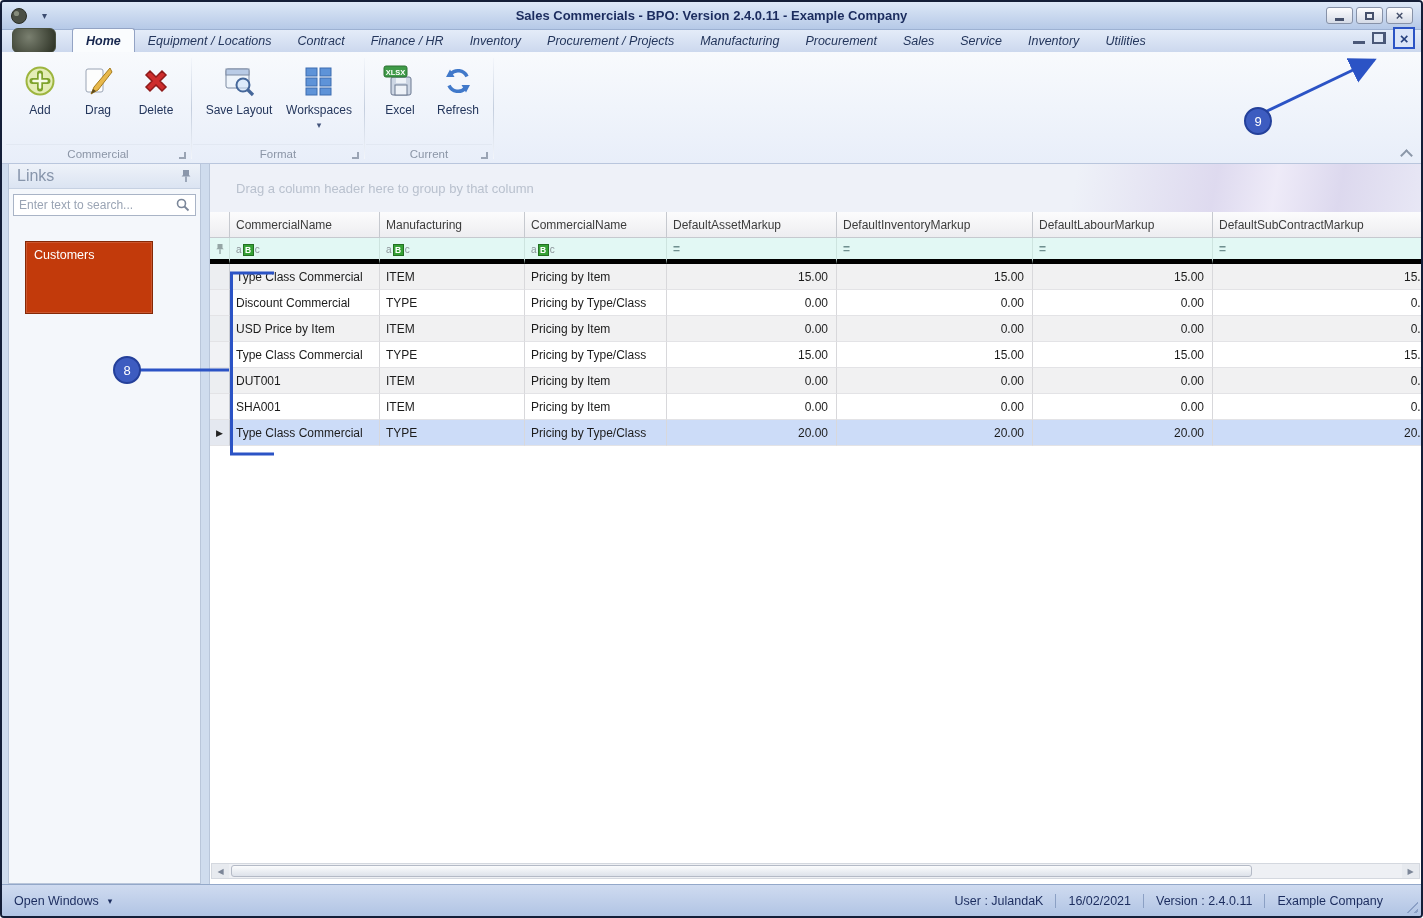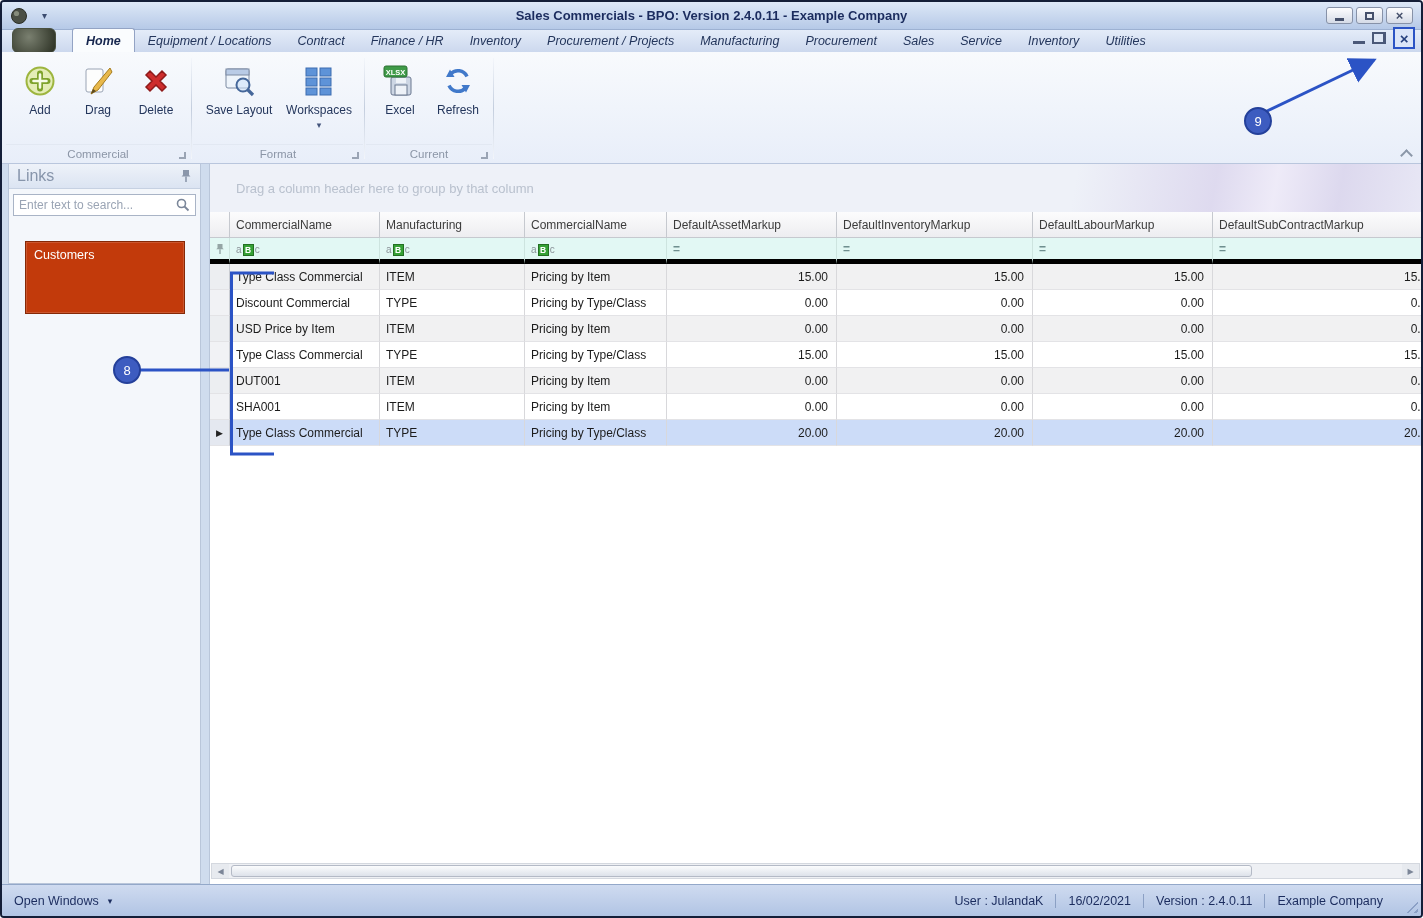--- a/index.html
+++ b/index.html
@@ -56,21 +56,21 @@
   .content{flex:1;display:flex;gap:8px;padding-left:6px;background:#cfdcee;min-height:0;}
 
   
   .sidebar{width:193px;background:#f4f7fb;border:1px solid #b9c6da;border-top:none;display:flex;flex-direction:column;flex:0 0 auto;}
   .sb-header{height:25px;background:linear-gradient(#eef2f9,#dbe4f2);border-bottom:1px solid #c6d1e2;
     display:flex;align-items:center;padding:0 8px;color:#8795ab;font-size:16px;}
   .sb-header .pin{margin-left:auto;}
   .sb-search{margin:5px 4px;height:22px;border:1px solid #a9b4c6;background:#ffffff;display:flex;align-items:center;padding:0 5px;}
   .sb-search input{flex:1;border:none;outline:none;font-size:12px;color:#555;background:transparent;}
   .sb-search input::placeholder{color:#9aa4b4;}
-  .customers-btn{margin:20px 0 0 16px;width:160px;height:73px;background:#c23a0b;border:1px solid #852806;
+  .customers-btn{margin:20px 0 0 16px;width:128px;height:73px;background:#c23a0b;border:1px solid #852806;
     color:#ffffff;font-size:12.5px;padding:6px 8px;text-align:left;cursor:default;box-shadow:inset 0 0 0 1px rgba(255,255,255,.15);}
 
   
   .grid-panel{flex:1;min-width:0;background:#ffffff;border-left:1px solid #b9c6da;display:flex;flex-direction:column;overflow:hidden;position:relative;}
   .hintbar{height:48px;background:#eef1f8;position:relative;display:flex;align-items:center;
     padding-left:26px;color:#b9c1ce;font-size:13px;flex:0 0 auto;overflow:hidden;}
   .hintbar::after{content:"";position:absolute;right:0;top:0;width:460px;height:100%;
     background:linear-gradient(100deg,rgba(255,255,255,0) 25%,rgba(203,190,228,.45) 55%,rgba(238,234,248,.9) 68%,rgba(203,192,228,.5) 82%,rgba(222,216,240,.4) 100%);}
   .grid-row{display:grid;grid-template-columns:20px 150px 145px 142px 170px 196px 180px 230px;flex:0 0 auto;text-align:right;}
   .cell{height:26px;display:flex;align-items:center;padding:0 6px;font-size:12px;color:#1c1c1c;

